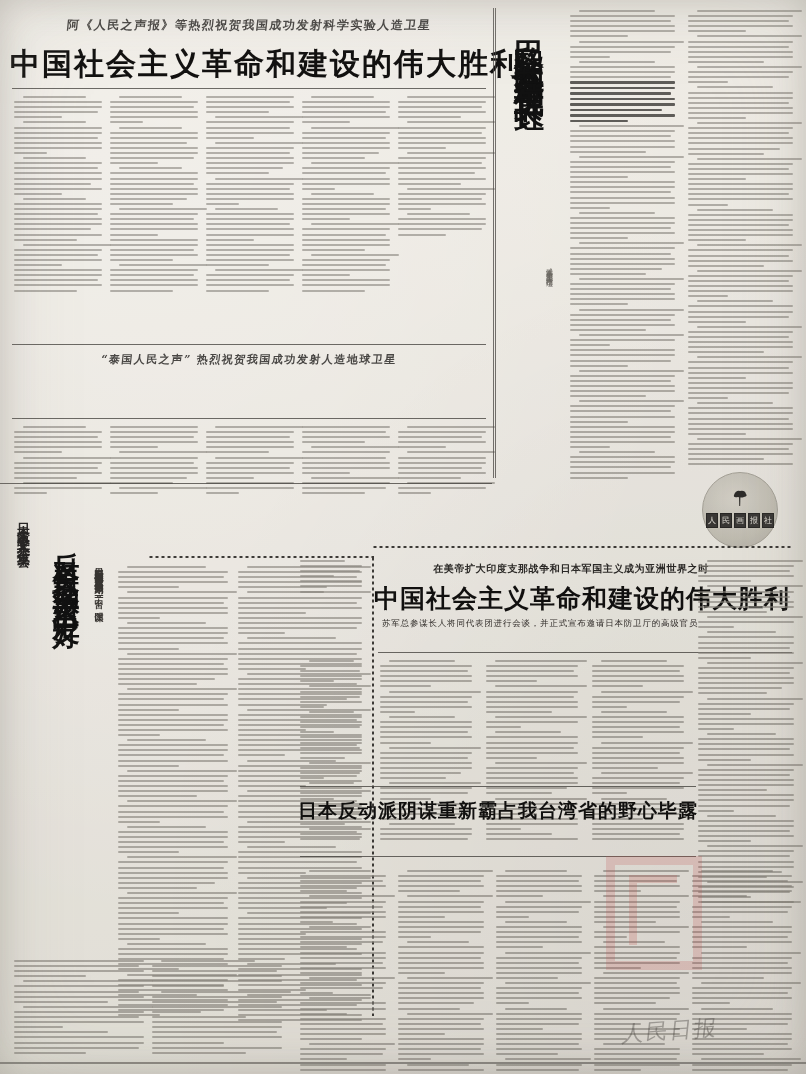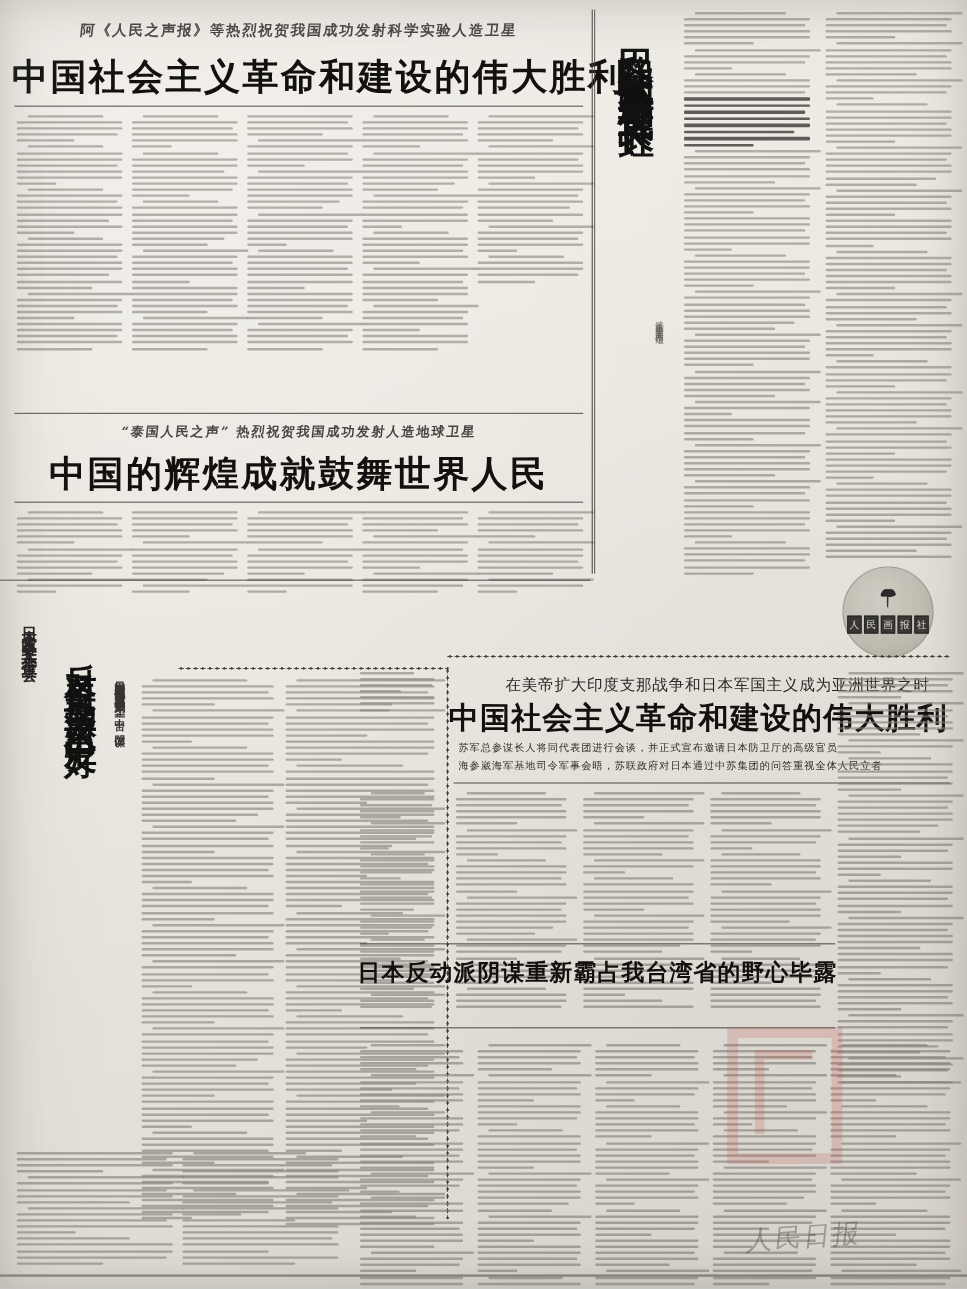--- a/index.html
+++ b/index.html
@@ -310,21 +310,20 @@
       <div class="ln s3"></div>
       <div class="ln s3"></div>
       <div class="ln s2"></div>
     <div class="ln s5"></div>
   </div>
 
   <div class="hr" style="left:12px;top:344px;width:474px;"></div>
 
   <div class="kicker hand cjk" style="left:18px;top:352px;width:462px;font-size:11px;">“泰国人民之声” 热烈祝贺我国成功发射人造地球卫星</div>
 
-  <div class="headline h1 cjk" style="left:10px;top:375px;width:478px;">中国的辉煌成就鼓舞世界人民</div>
 
   <div class="hr" style="left:12px;top:418px;width:474px;"></div>
 
   <div class="body-col" style="left:14px;top:426px;width:88px;">
     <div class="ln s4 ind"></div>
       <div class="ln s3"></div>
       <div class="ln s2"></div>
       <div class="ln s3"></div>
     <div class="ln s3"></div>
       <div class="ln s5"></div>
@@ -808,26 +807,25 @@
   <div class="body-col" style="left:300px;top:560px;width:62px;">
     <div class="ln s4"></div>
       <div class="ln s3"></div>
       <div class="ln s2"></div>
       <div class="ln s5"></div>
     <div class="ln s3"></div>
       <div class="ln s3"></div>
       <div class="ln s6"></div>
   </div>
 
-  <div class="kicker cjk" style="left:398px;top:562px;width:400px;font-size:13px;letter-spacing:.6px;font-weight:400;">在美帝扩大印度支那战争和日本军国主义成为亚洲世界之时</div>
+  <div class="kicker cjk" style="left:371px;top:562px;width:400px;font-size:10px;letter-spacing:.6px;font-weight:700;">在美帝扩大印度支那战争和日本军国主义成为亚洲世界之时</div>
 
   <div class="headline cjk" style="left:372px;top:582px;width:420px;font-size:25px;letter-spacing:1px;">中国社会主义革命和建设的伟大胜利</div>
 
   <div class="subhead cjk" style="left:382px;top:618px;width:400px;font-size:8.5px;">苏军总参谋长人将同代表团进行会谈，并正式宣布邀请日本防卫厅的高级官员</div>
-  <div class="subhead cjk" style="left:382px;top:633px;width:400px;font-size:8.5px;">海参崴海军基地司令军事会晤，苏联政府对日本通过中苏集团的问答重视全体人民立者</div>
 
   <div class="hr" style="left:378px;top:652px;width:414px;"></div>
 
   <div class="body-col" style="left:300px;top:660px;width:62px;">
     <div class="ln s4 ind"></div>
       <div class="ln s3"></div>
       <div class="ln s2"></div>
       <div class="ln s3"></div>
     <div class="ln s5"></div>
       <div class="ln s3 ind"></div>

